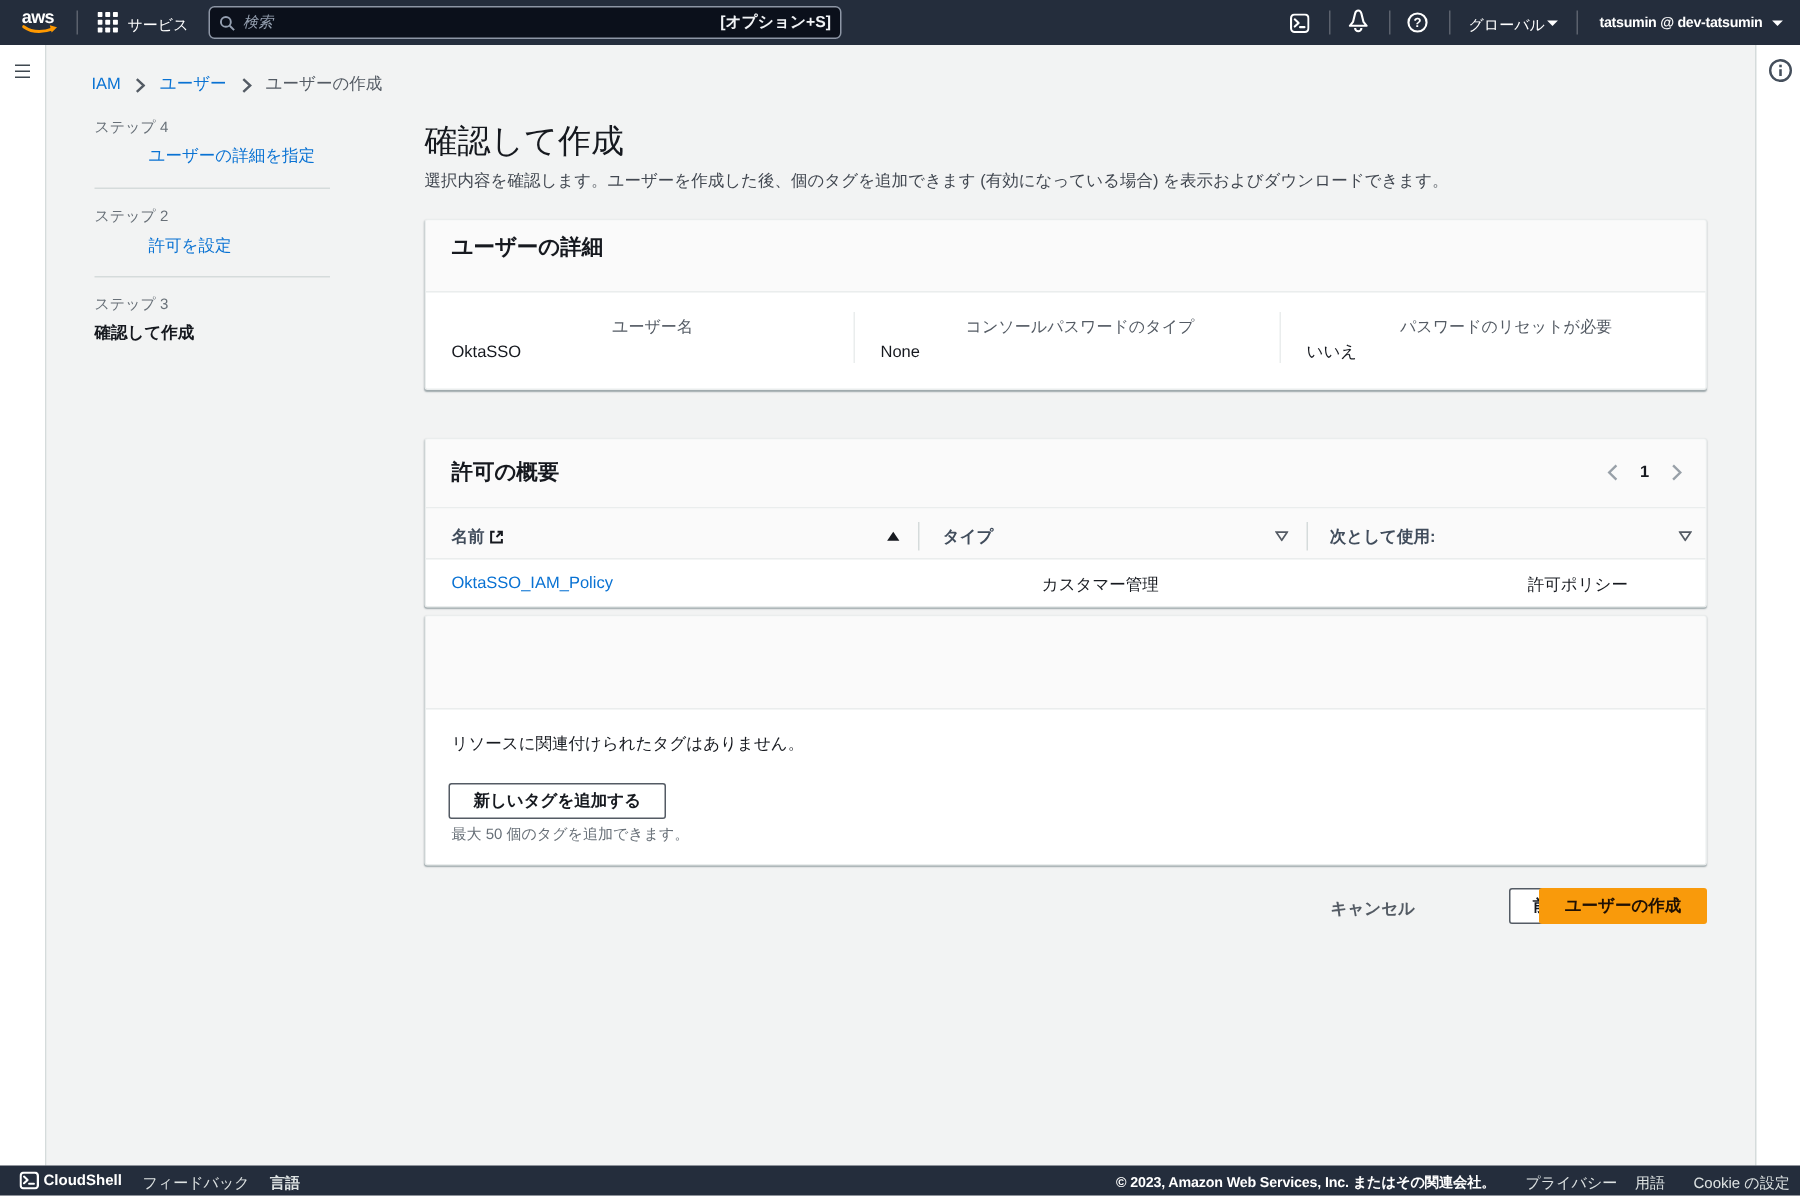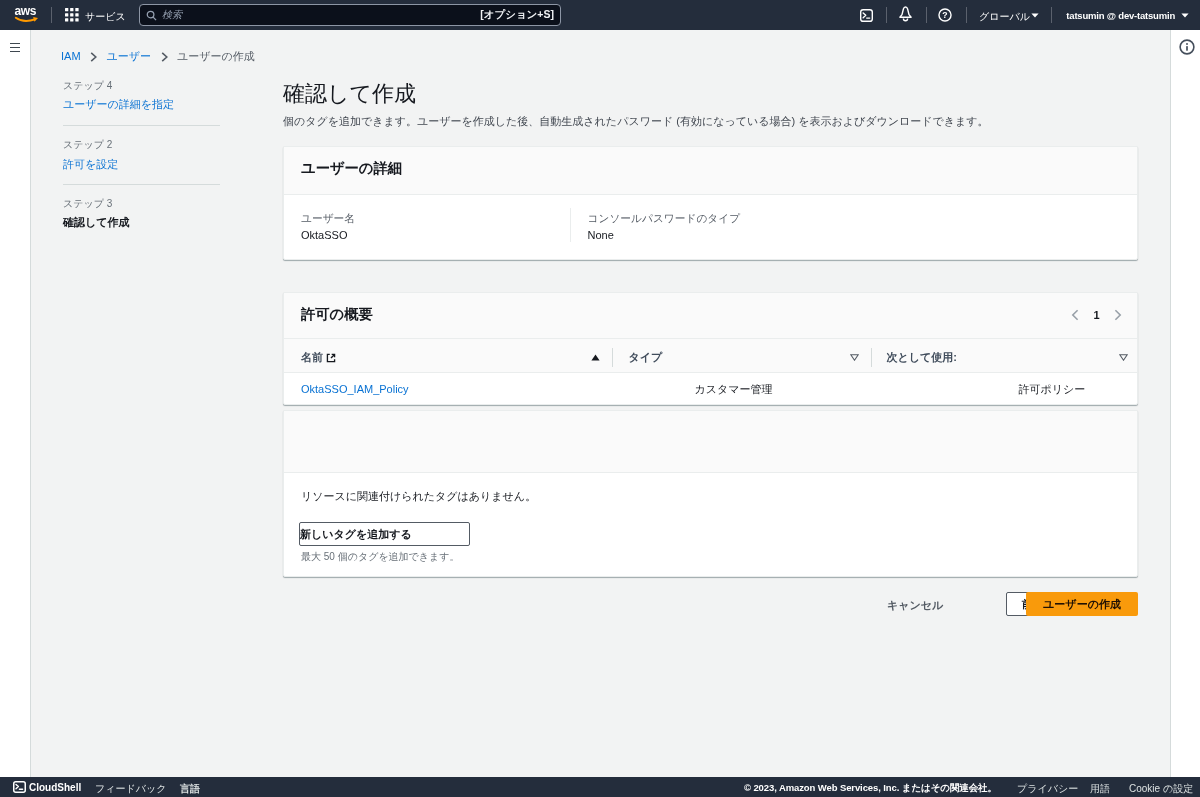--- a/index.html
+++ b/index.html
@@ -35,43 +35,43 @@
 
   
   .crumbs { position:absolute; left:61px; top:50px; font-size:11px; color:#545b64; display:flex; align-items:center; line-height:13px; }
   .crumbs a { color:#0972d3; text-decoration:none; }
   .crumbs svg { margin:0 9.5px; }
 
   
   .steps { position:absolute; left:63px; top:0; width:157px; }
   .steps div { position:absolute; white-space:nowrap; }
   .slabel { color:#687078; font-size:10px; line-height:13px; }
-  .slink { color:#0972d3; font-size:11px; line-height:14px; }
+  .slink { color:#0972d3; font-size:11px; line-height:14px;margin-left:36px; }
   .scur { color:#16191f; font-size:11px; line-height:14px; font-weight:bold; }
   .shr { width:157px; height:1px; background:#d5dbdb; }
 
   
   h1 { position:absolute; left:283px; top:79.5px; font-size:22px; font-weight:400; color:#16191f; line-height:28px; }
   .pagedesc { position:absolute; left:283px; top:115px; font-size:11px; color:#414750; line-height:13px; white-space:nowrap; }
 
   .card {
     position:absolute; left:283px; width:855px; background:#fff;
     border:1px solid #eaeded; border-radius:2px;
     box-shadow:0 1px 1px 0 rgba(0,28,36,.35);
   }
   .card-h { background:#fafafa; border-bottom:1px solid #eaeded; padding:0 17px; display:flex; align-items:center; }
   .card-h .title { font-size:14.3px; font-weight:bold; color:#16191f; }
 
   
   #card1 { top:146px; height:114px; }
-  #card1 .card-h { height:48px; padding-bottom:4px; }
+  #card1 .card-h { height:48px; padding-bottom:20px;align-items:flex-end; }
   .cols { display:flex; padding:13px 0; }
   .col { width:284.5px; padding-left:17px; border-left:1px solid #eaeded; }
   .col:first-child { border-left:none; width:285.5px; }
-  .lab { font-size:10.7px; color:#545b64; line-height:13px; padding-top:3.5px; }
+  .lab { font-size:10.7px; color:#545b64; line-height:13px; padding-top:3.5px;text-align:center; }
   .val { font-size:11px; color:#16191f; line-height:13px; margin-top:4.5px; }
 
   
   #card2 { top:292px; height:113px; }
   #card2 .card-h { height:46px; padding-bottom:2px; }
   .pager { margin-left:auto; margin-right:-2px; display:flex; align-items:center; }
   .pager .num { color:#16191f; font-weight:bold; font-size:11px; margin:0 14.5px; }
   .thead { height:34px; background:#fafafa; border-bottom:1px solid #eaeded; display:flex; align-items:center; padding-top:4px; font-size:11px; font-weight:bold; color:#414d5c;text-align:right; }
   .trow { height:31.5px; display:flex; align-items:center; padding-top:1px; font-size:11px; color:#16191f;gap:33px; }
   .tc1 { width:327.5px; padding-left:17px; padding-right:12px; display:flex; align-items:center; }
@@ -83,21 +83,21 @@
 
   
   #card3 { top:410px; height:167px; }
   .card-h3 { background:#fafafa; border-bottom:1px solid #eaeded; padding:12px 17px 0 17px; height:62px; }
   .t3 { font-size:13px; font-weight:bold; color:#16191f; line-height:16px; }
   .opt { font-size:10px; font-style:italic; color:#687078; font-weight:400; }
   .hdesc { font-size:10.7px; color:#687078; margin-top:5px; line-height:13px; white-space:nowrap; }
   .c3body { padding:17px 17px 0 17px; }
   .notags { font-size:11px; color:#16191f; line-height:13px; }
   .btn-normal {
-    display:inline-block; margin:19px 0 0 -2px; width:171px; height:24px; line-height:22px; text-align:left;
+    display:inline-block; margin:19px 0 0 -2px; width:145px; height:24px; line-height:22px; text-align:center;
     border:1px solid #545b64; border-radius:2px; background:#fff;
     font-size:11px; font-weight:bold; color:#16191f;
   }
   .hint { font-size:10px; color:#687078; margin-top:4px; line-height:13px; }
 
   
   .btn-link { position:absolute; left:887px; top:598px; font-size:11px; font-weight:bold; color:#545b64;font-family:Liberation Mono, monospace; }
   .btn-prev { position:absolute; left:966px; top:592px; width:54px; height:24px; background:#fff; border:1px solid #545b64; border-radius:2px;
     font-size:11px; font-weight:bold; color:#16191f; text-align:center; line-height:22px;margin-left:40px; }
   .btn-primary { position:absolute; left:1026px; top:592px; width:112px; height:24px; background:#f99a0b; border-radius:2px;
@@ -197,34 +197,38 @@
   <div class="slink" style="top:97px">ユーザーの詳細を指定</div>
   <div class="shr" style="top:124.5px"></div>
   <div class="slabel" style="top:138px">ステップ 2</div>
   <div class="slink" style="top:157px">許可を設定</div>
   <div class="shr" style="top:183.5px"></div>
   <div class="slabel" style="top:197px">ステップ 3</div>
   <div class="scur" style="top:215px">確認して作成</div>
 </div>
 
 <h1>確認して作成</h1>
-<p class="pagedesc">個のタグを追加できます。ユーザーを作成した後、自動生成されたパスワード (有効になっている場合) を表示およびダウンロードできます。</p>
+<p class="pagedesc">選択内容を確認します。ユーザーを作成した後、個のタグを追加できます (有効になっている場合) を表示およびダウンロードできます。</p>
 
 <div class="card" id="card1">
   <div class="card-h">
       <span class="title">ユーザーの詳細</span>
     </div>
   <div class="cols">
     <div class="col">
       <div class="lab">ユーザー名</div>
       <div class="val">OktaSSO</div>
     </div>
     <div class="col">
       <div class="lab">コンソールパスワードのタイプ</div>
       <div class="val">None</div>
+    </div>
+    <div class="col">
+      <div class="lab">パスワードのリセットが必要</div>
+      <div class="val">いいえ</div>
     </div>
   </div>
 </div>
 
 <div class="card" id="card2">
   <div class="card-h">
     <span class="title">許可の概要</span>
     <span class="pager">
       <svg width="8" height="12" viewBox="0 0 8 12">
           <path d="M6.6 1.2 L1.8 6 L6.6 10.8" stroke="#98a0a8" stroke-width="1.6" fill="none"></path>

